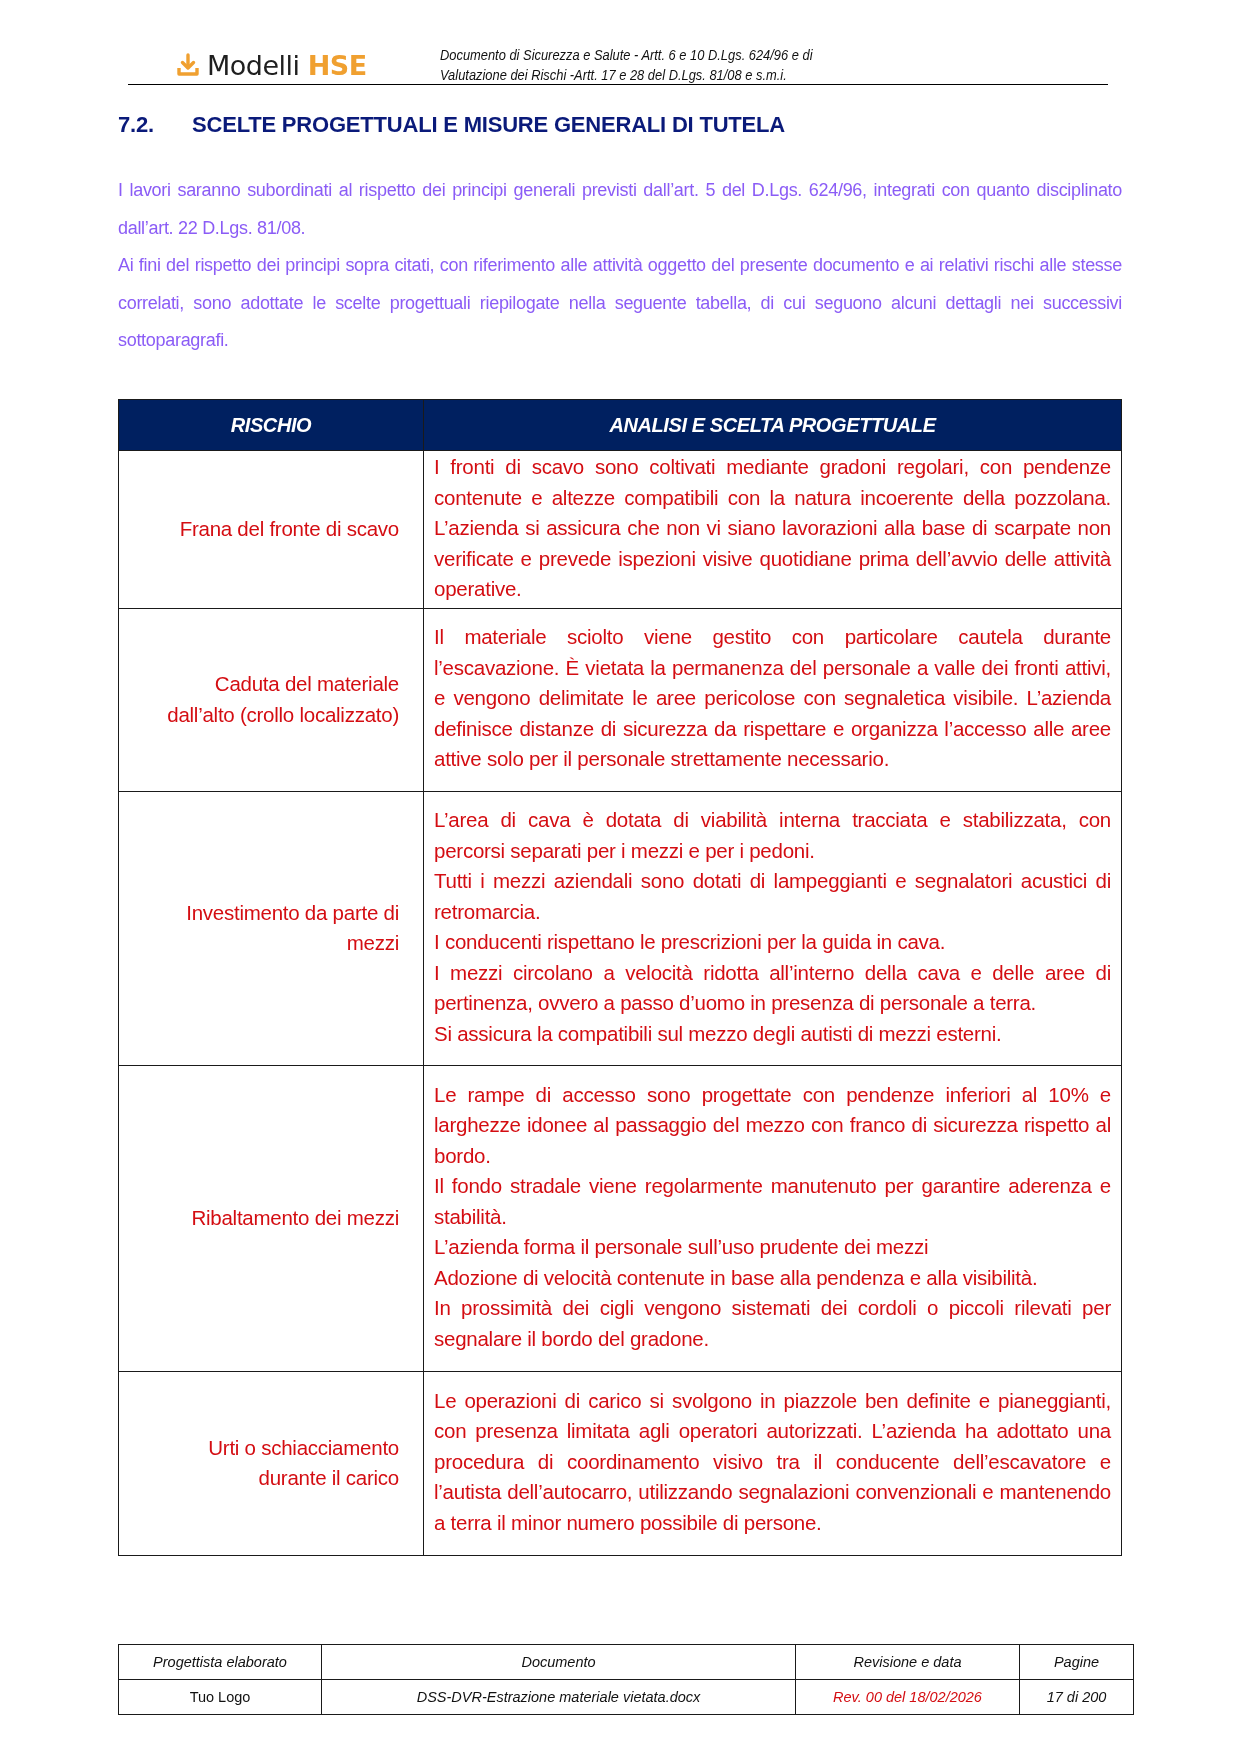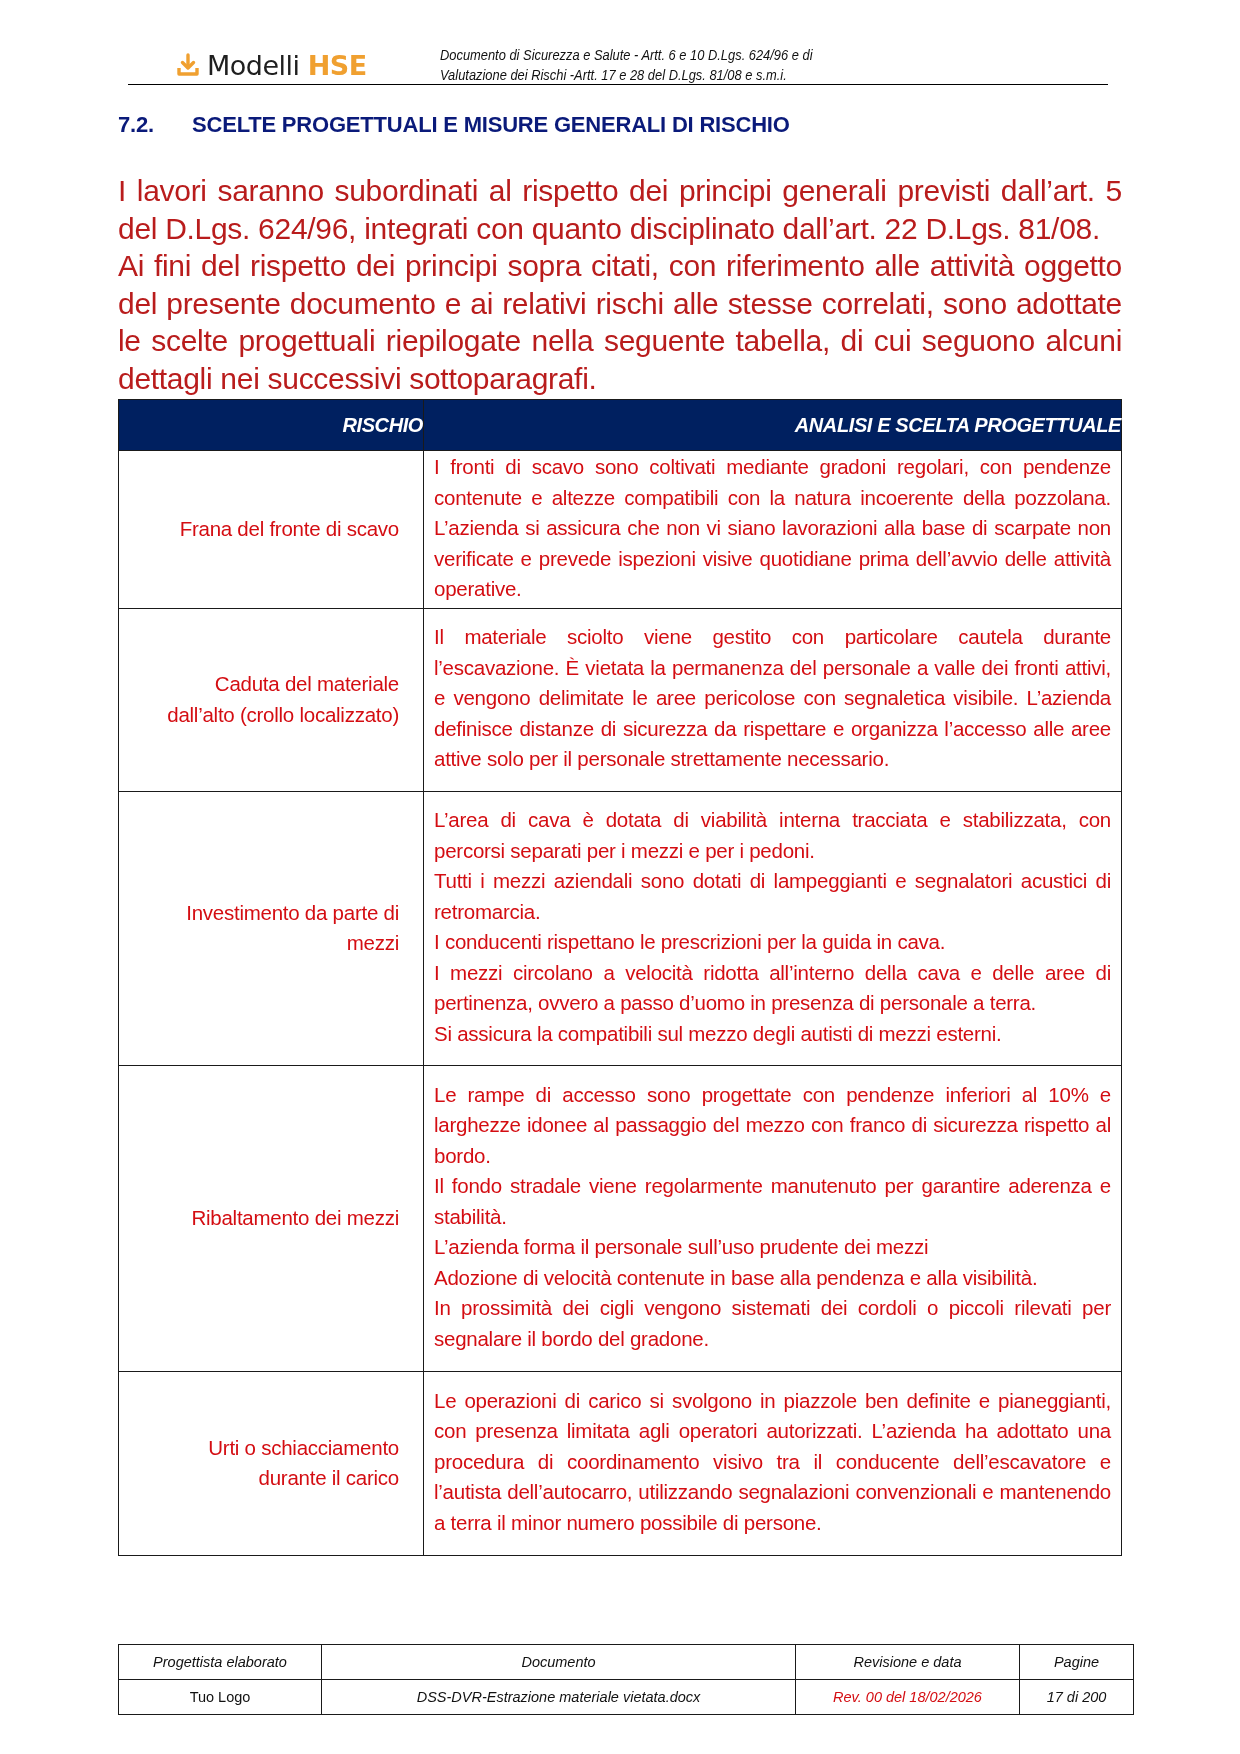--- a/index.html
+++ b/index.html
@@ -13,27 +13,27 @@
     .logo-text { font-family: "DejaVu Sans", sans-serif; font-size: 27px; letter-spacing: -0.5px; color: #1f1f1f; white-space: nowrap; }
     .logo-accent { font-weight: bold; color: #f0a030; }
     .header-doc-title { position: absolute; left: 312px; top: 1px; font-size: 14px; font-style: italic; line-height: 20px; color: #111; white-space: nowrap; transform: scaleX(0.92); transform-origin: left top; }
     .header-rule { position: absolute; left: 0; right: 0; top: 40px; height: 1px; background: #000; }
 
     
     .section-heading { position: absolute; left: 118px; top: 112px; display: flex; font-size: 22px; font-weight: bold; color: #0a1a7a; letter-spacing: -0.2px; }
     .section-number { width: 74px; }
 
     
-    .body-text { position: absolute; left: 118px; top: 172px; width: 1004px; font-size: 30px; line-height: 37.5px; text-align: justify; color: #b91c1c; letter-spacing: -0.3px; }
+    .body-text { position: absolute; left: 118px; top: 172px; width: 1004px; font-size: 18px; line-height: 37.5px; text-align: justify; color: #8b5cf6; letter-spacing: -0.3px; }
     .body-text p { margin: 0; }
 
     
     .risk-table { position: absolute; left: 118px; top: 399px; width: 1004px; border-collapse: collapse; table-layout: fixed; }
     .risk-table th, .risk-table td { border: 1.5px solid #1a1a1a; }
-    .risk-table th { background: #002060; color: #fff; font-size: 20px; font-weight: bold; font-style: italic; height: 51px; text-align: right; letter-spacing: -0.4px; }
+    .risk-table th { background: #002060; color: #fff; font-size: 20px; font-weight: bold; font-style: italic; height: 51px; text-align: center; letter-spacing: -0.4px; }
     .risk-table .col-risk { width: 305px; }
     .risk-table td { color: #d40d12; font-size: 20.5px; line-height: 30.5px; vertical-align: middle; letter-spacing: -0.25px; margin-top: 34px; }
     .risk-table td.risk-cell { text-align: right; padding: 0 24px; }
     .risk-table td.analysis-cell { text-align: justify; padding: 1px 10px 3px 10px; }
     .analysis-cell p { margin: 0; }
 
     
     .footer-table { position: absolute; left: 118px; top: 1644px; width: 1015px; border-collapse: collapse; table-layout: fixed; }
     .footer-table td { border: 1.5px solid #1a1a1a; font-size: 14.5px; text-align: center; height: 23px; padding: 9px 4px; white-space: nowrap; overflow: hidden; }
     .footer-table .hdr td { font-style: italic; color: #111; }
@@ -55,21 +55,21 @@
   </div>
   <div class="header-doc-title">
     <div>Documento di Sicurezza e Salute - Artt. 6 e 10 D.Lgs. 624/96 e di</div>
     <div>Valutazione dei Rischi -Artt. 17 e 28 del D.Lgs. 81/08 e s.m.i.</div>
   </div>
   <div class="header-rule"></div>
 </div>
 
 <div class="section-heading">
   <span class="section-number">7.2.</span>
-  <span>SCELTE PROGETTUALI E MISURE GENERALI DI RISCHIO</span>
+  <span>SCELTE PROGETTUALI E MISURE GENERALI DI TUTELA</span>
 </div>
 
 <div class="body-text">
   <p>I lavori saranno subordinati al rispetto dei principi generali previsti dall’art. 5 del D.Lgs. 624/96, integrati con quanto disciplinato dall’art. 22 D.Lgs. 81/08.</p>
   <p>Ai fini del rispetto dei principi sopra citati, con riferimento alle attività oggetto del presente documento e ai relativi rischi alle stesse correlati, sono adottate le scelte progettuali riepilogate nella seguente tabella, di cui seguono alcuni dettagli nei successivi sottoparagrafi.</p>
 </div>
 
 <table class="risk-table">
   <colgroup>
     <col class="col-risk">

